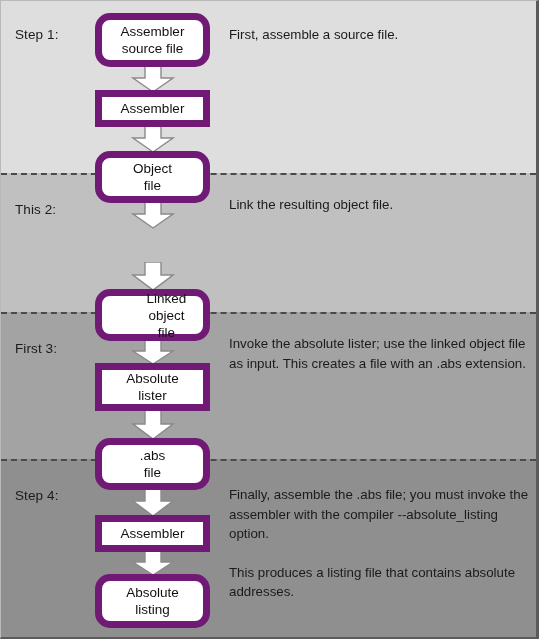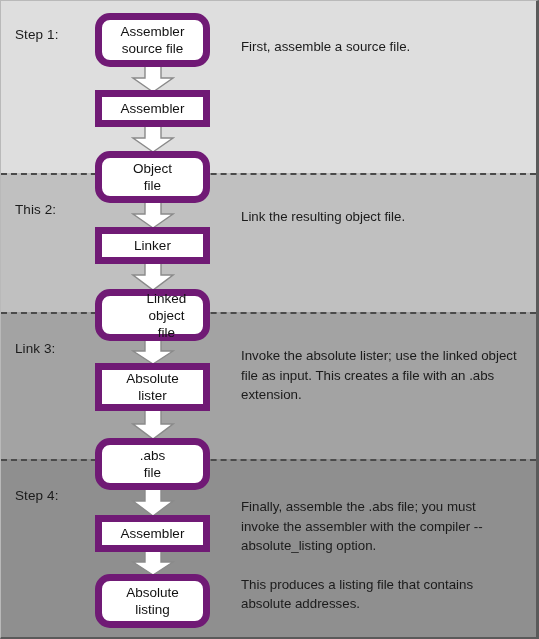--- a/index.html
+++ b/index.html
@@ -47,21 +47,21 @@
   
   .desc {
     position: absolute;
     left: 228px;
     width: 300px;
     font-size: 13.3px;
     line-height: 19.5px;
     color: #1b1b1b;
   }
   .desc p {
-    margin: 12px;
+    margin: 0;
   }
   .desc p + p {
     margin-top: 19px;
   }
 
   
   .node {
     position: absolute;
     background: #ffffff;
     border: 7px solid #701a75;
@@ -101,21 +101,21 @@
   <div class="band" style="top:172px;height:139px;background:#c0c0c0;"></div>
   <div class="band" style="top:311px;height:147px;background:#a3a3a3;"></div>
   <div class="band" style="top:458px;height:181px;background:#8f8f8f;"></div>
 
   <div class="band-sep" style="top:172px;"></div>
   <div class="band-sep" style="top:311px;"></div>
   <div class="band-sep" style="top:458px;"></div>
 
   <div class="step-label" style="left:14px;top:26px;">Step 1:</div>
   <div class="step-label" style="left:14px;top:201px;">This 2:</div>
-  <div class="step-label" style="left:14px;top:340px;">Link 3:</div>
+  <div class="step-label" style="left:14px;top:340px;">First 3:</div>
   <div class="step-label" style="left:14px;top:487px;">Step 4:</div>
 
   <div class="desc" style="top:24px;">
     <p>First, assemble a source file.</p>
   </div>
   <div class="desc" style="top:194px;">
     <p>Link the resulting object file.</p>
   </div>
   <div class="desc" style="top:333px;">
     <p>Invoke the absolute lister; use the linked object file as input. This creates a file with an .abs extension.</p>
@@ -138,25 +138,20 @@
     </div>
   </div>
 
   <div class="node rounded" style="left:94px;top:150px;width:115px;height:52px;">
     <div class="node-text">
       <span>Object</span><br>
       <span>file</span>
     </div>
   </div>
 
-  <div class="node rect" style="left:94px;top:226px;width:115px;height:37px;">
-    <div class="node-text">
-      <span>Linker</span>
-    </div>
-  </div>
 
   <div class="node rounded" style="left:94px;top:288px;width:115px;height:52px;padding-left:28px;">
     <div class="node-text">
       <span>Linked object</span><br>
       <span>file</span>
     </div>
   </div>
 
   <div class="node rect" style="left:94px;top:362px;width:115px;height:48px;">
     <div class="node-text">

